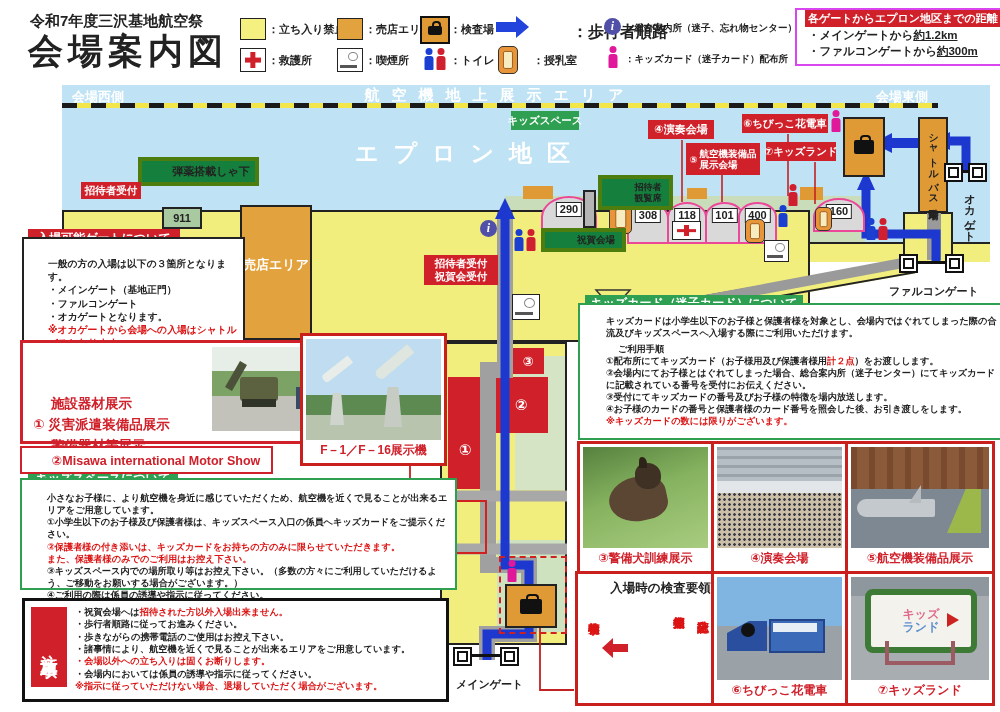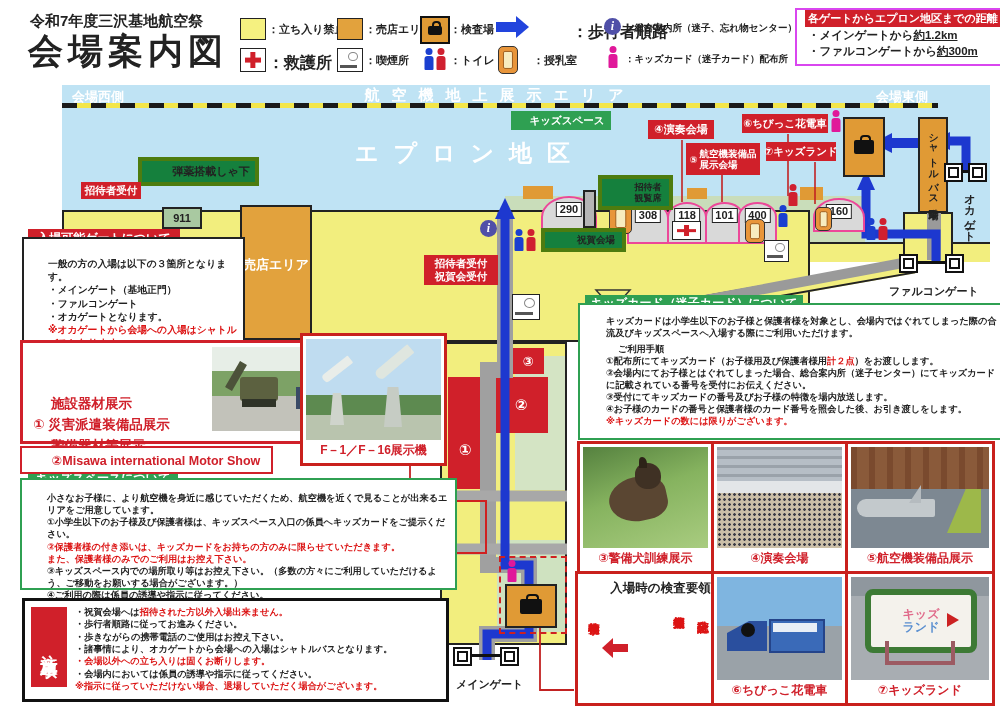--- a/index.html
+++ b/index.html
@@ -72,21 +72,21 @@
       <span class="bc" style="width:14px;height:9px;display:block;"></span>
     </div>
   <div class="abs b" style="left:450px;top:22px;font-size:11px;">：検査場</div>
   <div class="abs" style="left:496px;top:22px;width:20px;height:10px;background:#2244dd;"></div>
   <div class="abs" style="left:516px;top:16px;width:0;height:0;border-top:11px solid transparent;border-bottom:11px solid transparent;border-left:13px solid #2244dd;"></div>
   <div class="abs b" style="left:533px;top:22px;font-size:16px;margin-left:39px;">：歩行者順路</div>
   <div class="inf" style="left:604px;top:18px;"></div>
   <div class="abs b" style="left:625px;top:22px;font-size:9.5px;">：総合案内所（迷子、忘れ物センター）</div>
 
   <div class="crs" style="left:240px;top:48px;width:24px;height:22px;"></div>
-  <div class="abs b" style="left:268px;top:53px;font-size:16px;">：救護所</div>
+  <div class="abs b" style="left:268px;top:53px;font-size:11px;">：救護所</div>
   <div class="smk" style="left:337px;top:48px;width:24px;height:22px;"></div>
   <div class="abs b" style="left:365px;top:53px;font-size:11px;">：喫煙所</div>
   <span class="psn" style="left:424px;top:48px;width:10px;height:24px;color:#1b3fd0;"></span>
   <span class="psn" style="left:436px;top:48px;width:10px;height:24px;color:#d02030;"></span>
   <div class="abs b" style="left:450px;top:53px;font-size:11px;">：トイレ</div>
   <div class="nrs" style="left:498px;top:46px;width:18px;height:26px;"></div>
   <div class="abs b" style="left:533px;top:53px;font-size:11px;">：授乳室</div>
   <span class="psn" style="left:607px;top:46px;width:11px;height:26px;color:#e0189a;"></span>
   <div class="abs b" style="left:625px;top:53px;font-size:9.5px;">：キッズカード（迷子カード）配布所</div>
 
@@ -146,21 +146,21 @@
     <path d="M540 628 V690 H574" stroke="#c22222" stroke-width="1.8" fill="none"></path>
     <polygon points="135,320 166,320 150,341" fill="#f2ee7e" stroke="#333" stroke-width="1.5"></polygon>
     <polygon points="596,290 630,290 613,309" fill="#f2ee7e" stroke="#333" stroke-width="1.5"></polygon>
   </svg>
 
   <div class="abs b" style="left:72px;top:88px;color:#fff;font-size:13px;z-index:12;">会場西側</div>
   <div class="abs b" style="left:876px;top:88px;color:#fff;font-size:13px;z-index:12;">会場東側</div>
   <div class="abs b" style="left:310px;top:86px;width:380px;color:#fff;font-size:15px;letter-spacing:12px;text-align:center;white-space:nowrap;z-index:12;">航空機地上展示エリア</div>
   <div class="abs b" style="left:300px;top:138px;width:340px;color:#fff;font-size:23px;letter-spacing:15px;text-align:center;white-space:nowrap;z-index:12;">エプロン地区</div>
 
-  <div class="lblG" style="left:511px;top:111px;width:88px;height:19px;font-size:10.5px;padding-left:12px;">キッズスペース</div>
+  <div class="lblG" style="left:511px;top:111px;width:68px;height:19px;font-size:10.5px;">キッズスペース</div>
   <div class="lblR" style="left:648px;top:120px;width:66px;height:19px;font-size:11px;">④演奏会場</div>
   <div class="lblR" style="left:686px;top:143px;width:74px;height:32px;font-size:9.5px;">
     <span style="margin-right:2px;">⑤</span>
     <span style="display:flex;flex-direction:column;line-height:1.2;text-align:left;">
         <span>航空機装備品</span>
         <span>展示会場</span>
       </span>
   </div>
   <div class="lblR" style="left:742px;top:114px;width:86px;height:19px;font-size:10.5px;">⑥ちびっこ花電車</div>
   <div class="lblR" style="left:766px;top:142px;width:70px;height:19px;font-size:10.5px;">⑦キッズランド</div>
@@ -287,21 +287,21 @@
     </div>
   </div>
   <div class="lblG" style="left:28px;top:470px;width:150px;height:17px;font-size:12px;">キッズスペースについて</div>
 
   <div class="txbox" style="left:22px;top:598px;width:402px;height:98px;border:3px solid #111;">
     <div class="vtext" style="position:absolute;left:6px;top:6px;width:36px;height:80px;background:#d0202a;color:#fff;font-weight:bold;font-size:17px;letter-spacing:3px;display:flex;align-items:center;justify-content:center;">注意事項</div>
     <div style="position:absolute;left:50px;top:5px;font-size:9.2px;font-weight:bold;line-height:1.34;">
       <div><span>・祝賀会場へは</span><span class="redtx">招待された方以外入場出来ません。</span></div>
       <div>・歩行者順路に従ってお進みください。</div>
       <div>・歩きながらの携帯電話のご使用はお控え下さい。</div>
-      <div>・諸事情により、オカゲートから会場への入場はシャトルバスとなります。</div>
+      <div>・諸事情により、航空機を近くで見ることが出来るエリアをご用意しています。</div>
       <div class="redtx">・会場以外への立ち入りは固くお断りします。</div>
       <div>・会場内においては係員の誘導や指示に従ってください。</div>
       <div class="redtx">※指示に従っていただけない場合、退場していただく場合がございます。</div>
     </div>
   </div>
 
   <div class="pbox" style="left:300px;top:333px;width:135px;height:121px;">
     <div class="pimg">
       <div style="position:absolute;inset:0;background:linear-gradient(180deg,#bfdcf0 0 55%,#5d8a50 55% 75%,#b9c4ae 75%);"></div>
       <div style="position:absolute;left:14px;top:26px;width:34px;height:9px;background:#e9ede9;border-radius:4px 1px 1px 4px;transform:rotate(-38deg);"></div>

